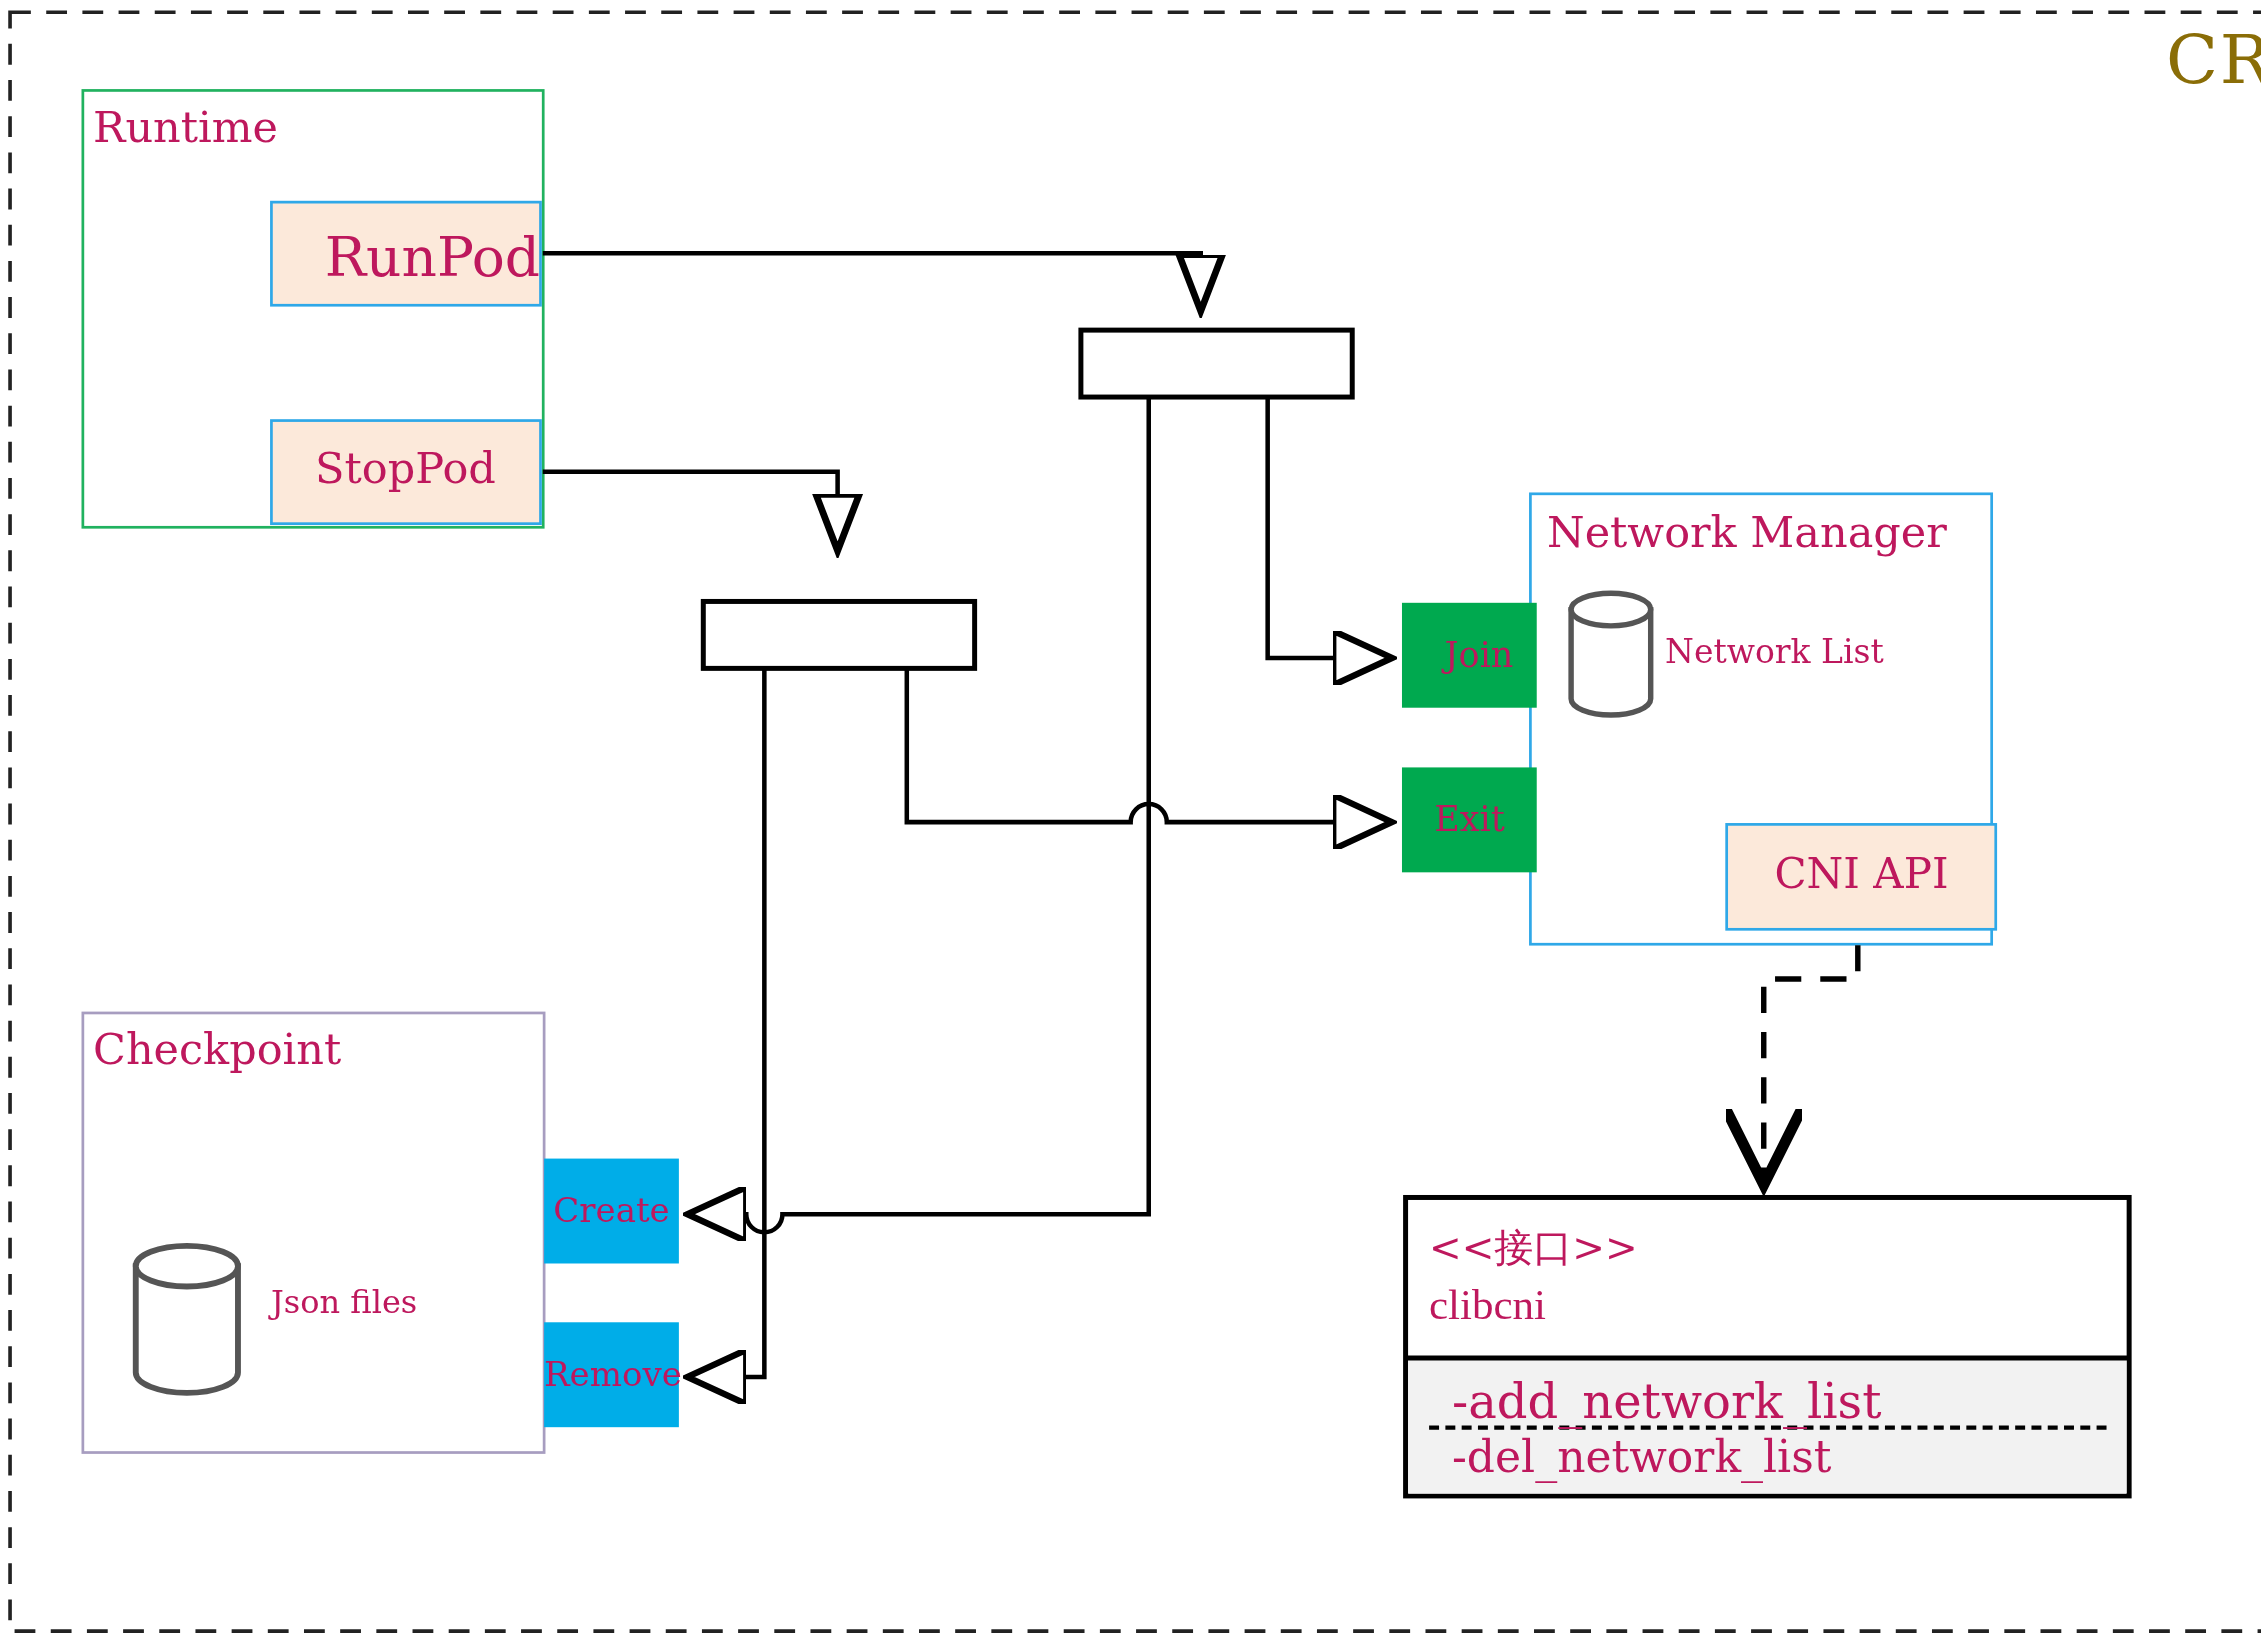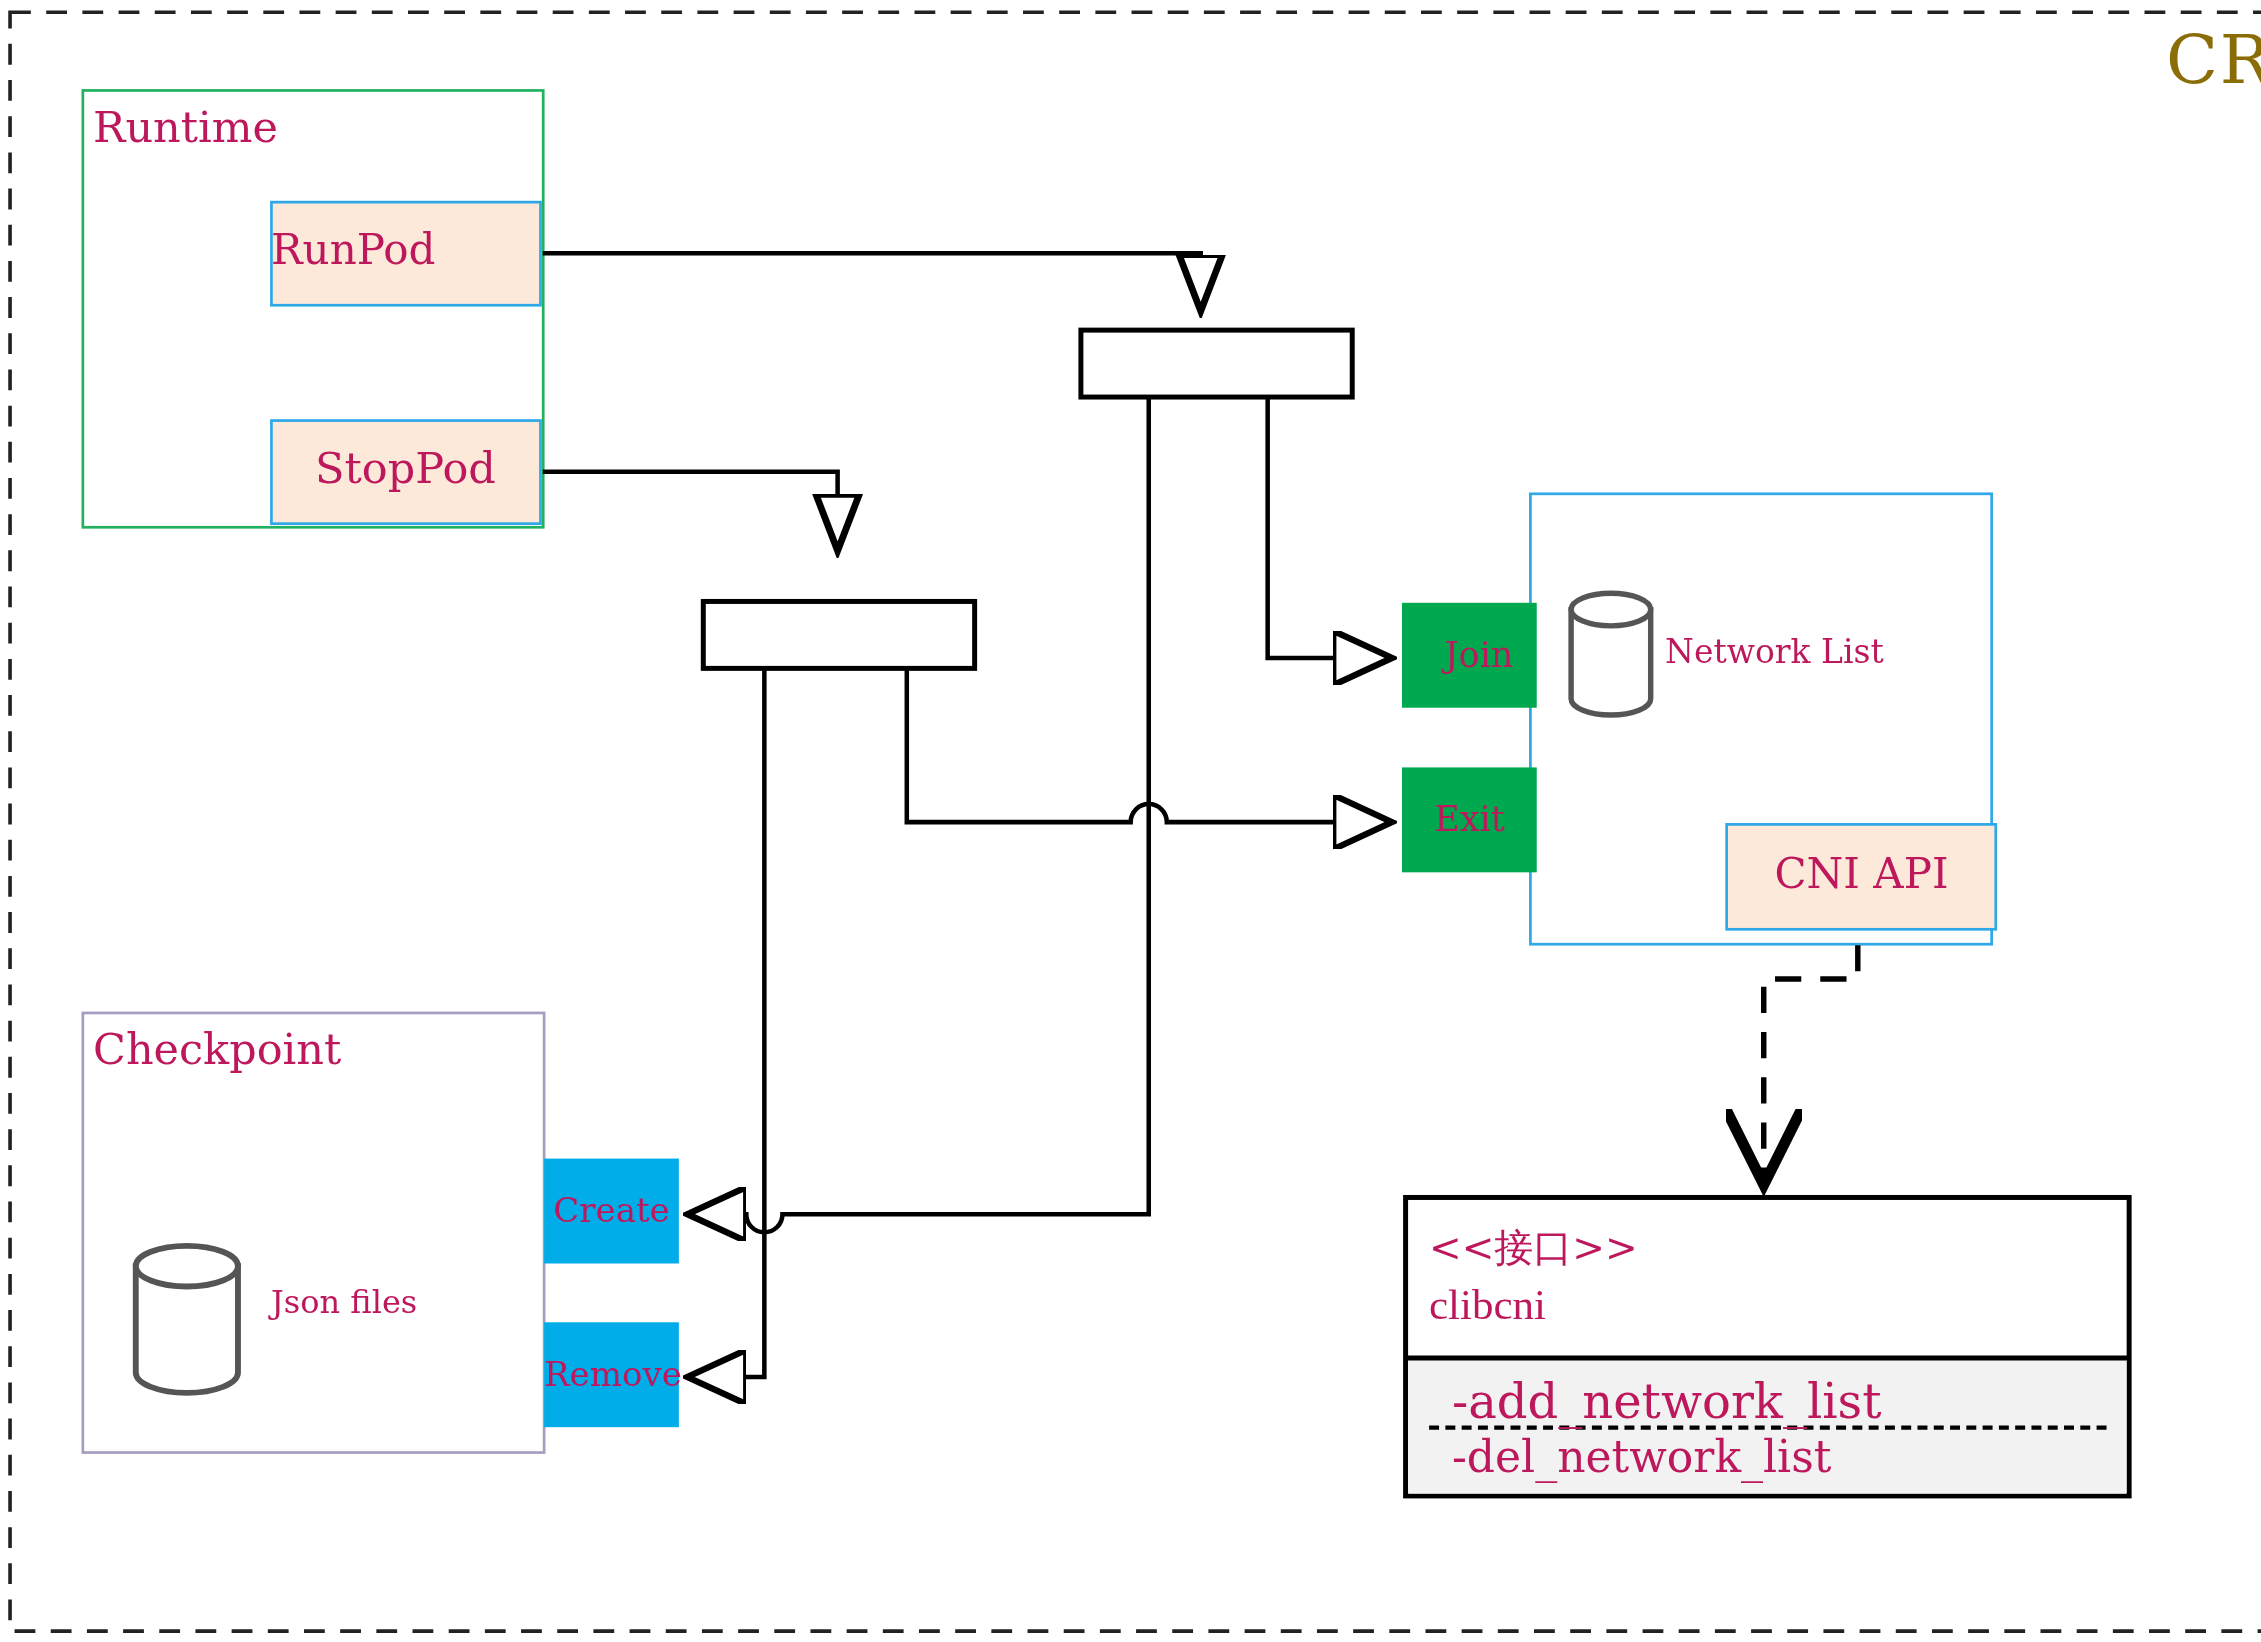--- a/index.html
+++ b/index.html
@@ -86,22 +86,23 @@
     <line x1="3108" y1="3003" x2="4708" y2="3003" stroke="#000" stroke-width="11"></line>
     <line x1="3160" y1="3157" x2="4660" y2="3157" stroke="#000" stroke-width="9" stroke-dasharray="22,14"></line>
   </svg>
 
   <div class="lbl serif" style="left:2166px;top:20.4px;font-size:68px;color:#8a6d07;letter-spacing:1.8px;">CRI</div>
 
   <div class="lbl serif" style="left:93px;top:102px;font-size:43px;">Runtime</div>
 
   <div class="lbl serif" style="left:93px;top:1024px;font-size:43px;">Checkpoint</div>
 
+  <div class="lbl serif" style="left:1547px;top:507px;font-size:43px;">Network Manager</div>
 
-  <div class="lbl serif" style="left:271px;top:225px;width:269px;text-align:left;font-size:42px;">RunPod</div>
+  <div class="lbl serif" style="left:271px;top:225px;width:269px;text-align:right;font-size:55px;">RunPod</div>
 
   <div class="lbl serif" style="left:271px;top:443px;width:269px;text-align:center;font-size:43px;">StopPod</div>
 
   <div class="lbl serif" style="left:1402px;top:635px;width:154px;text-align:center;font-size:35px;">Join</div>
 
   <div class="lbl serif" style="left:1402px;top:799px;width:135px;text-align:center;font-size:35px;">Exit</div>
 
   <div class="lbl serif" style="left:1727px;top:849px;width:269px;text-align:center;font-size:42px;">CNI API</div>
 
   <div class="lbl serif" style="left:544px;top:1190px;width:135px;text-align:center;font-size:34px;">Create</div>

